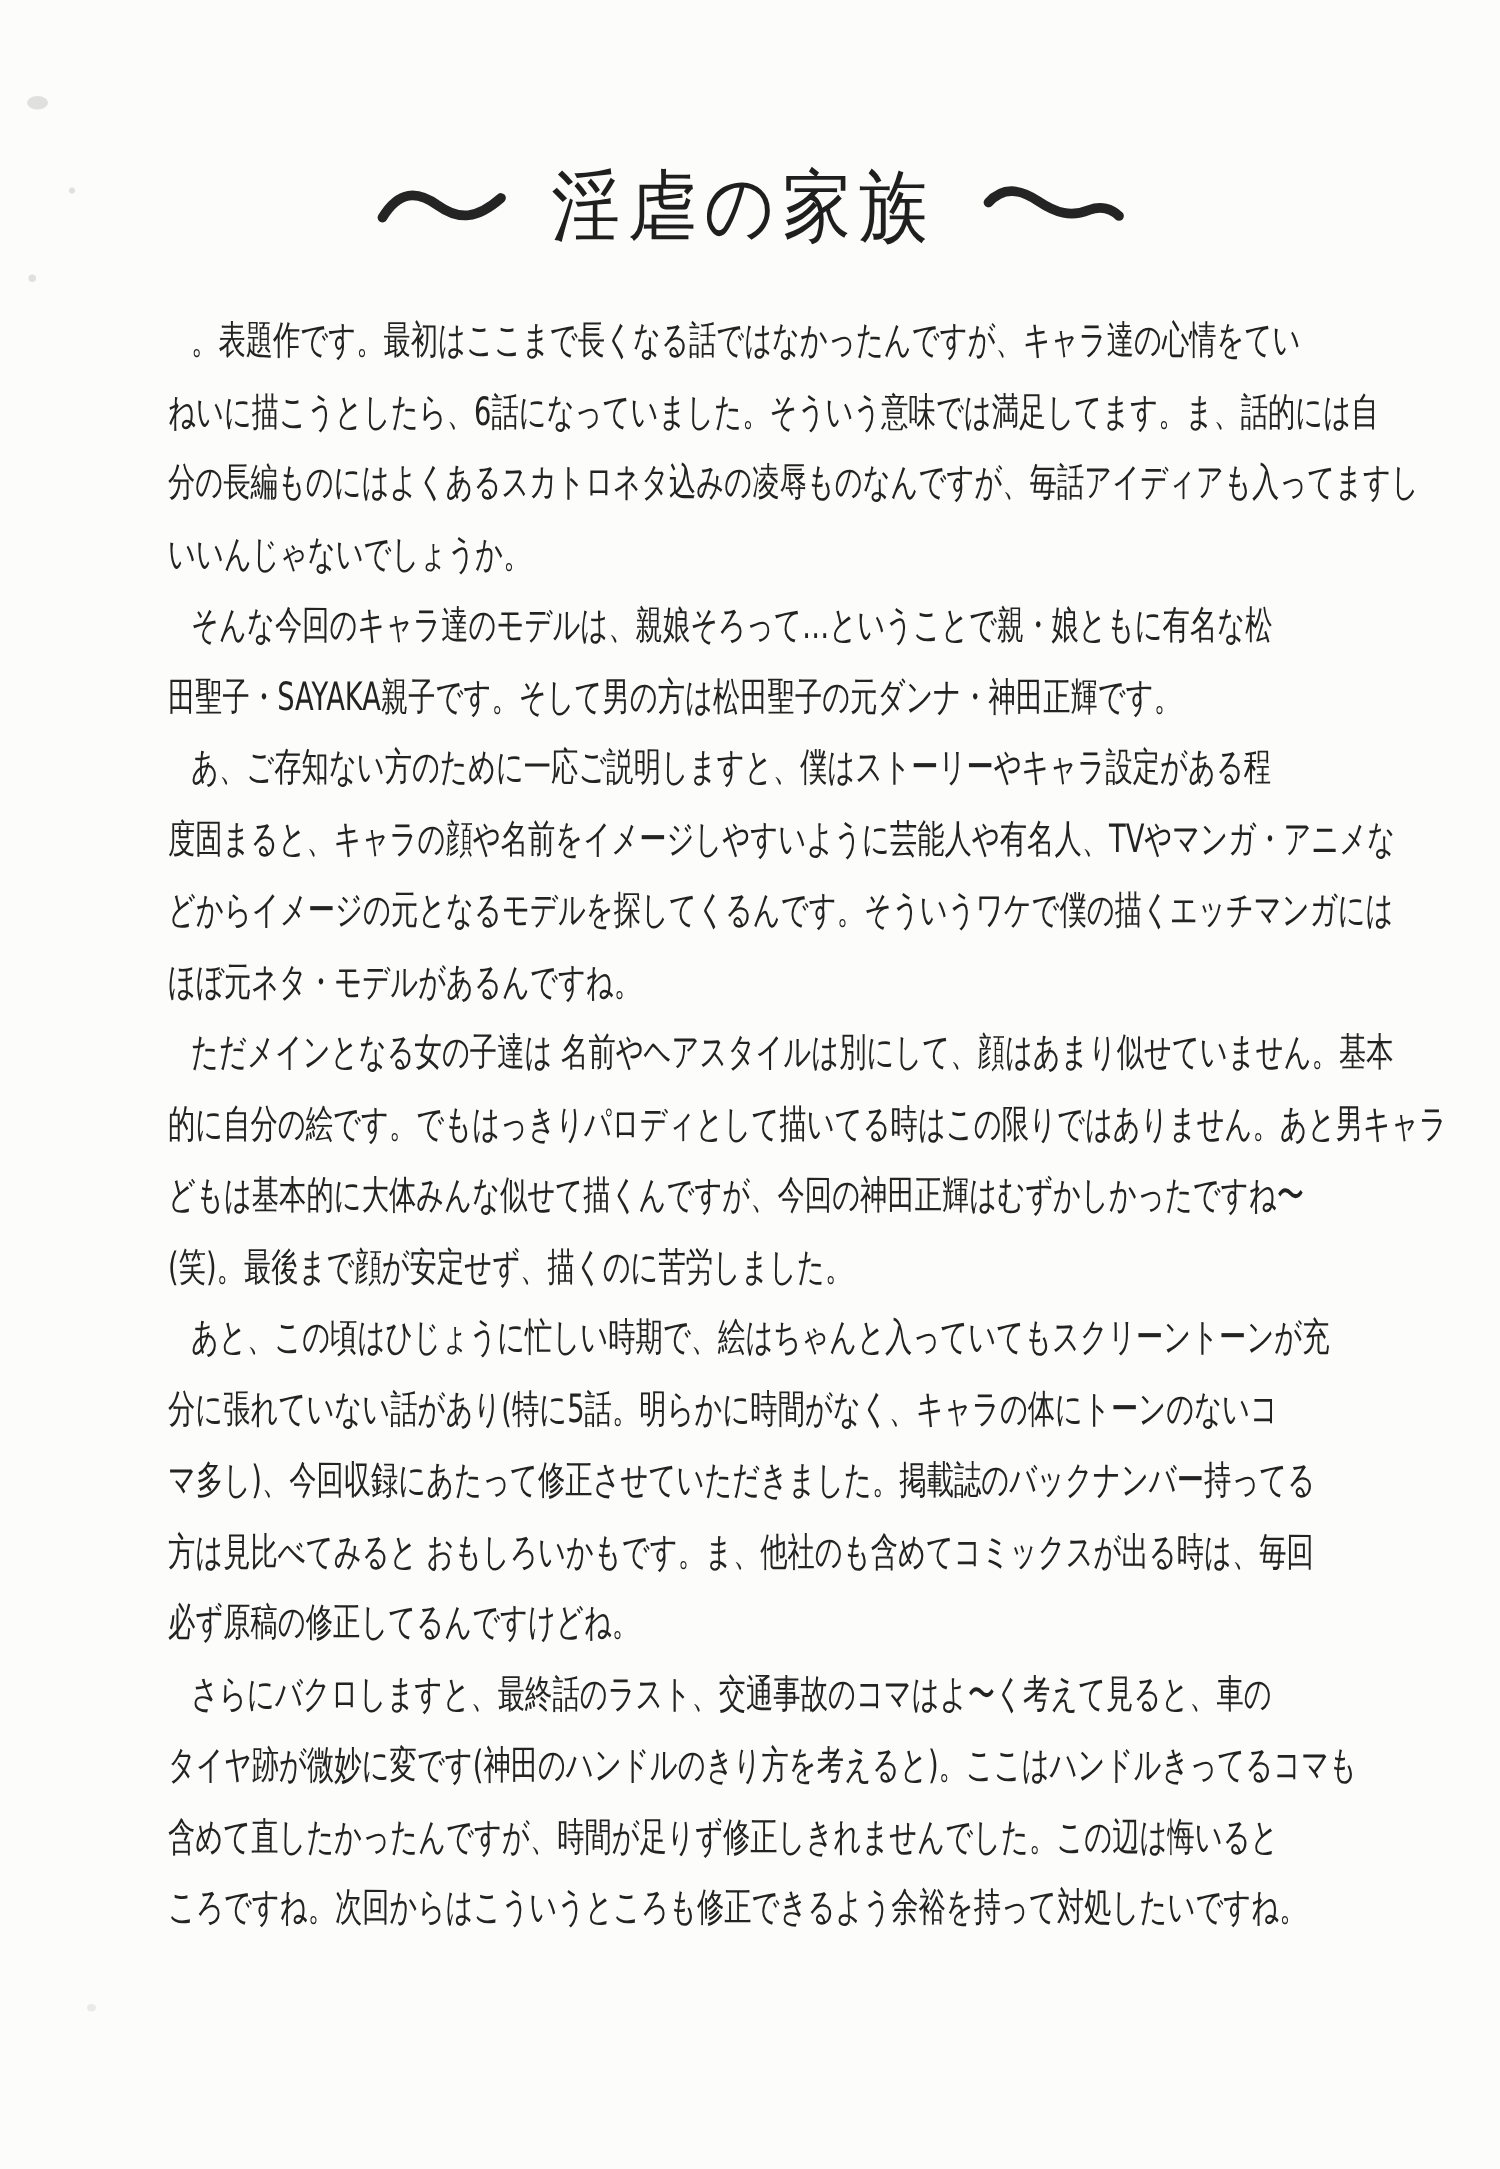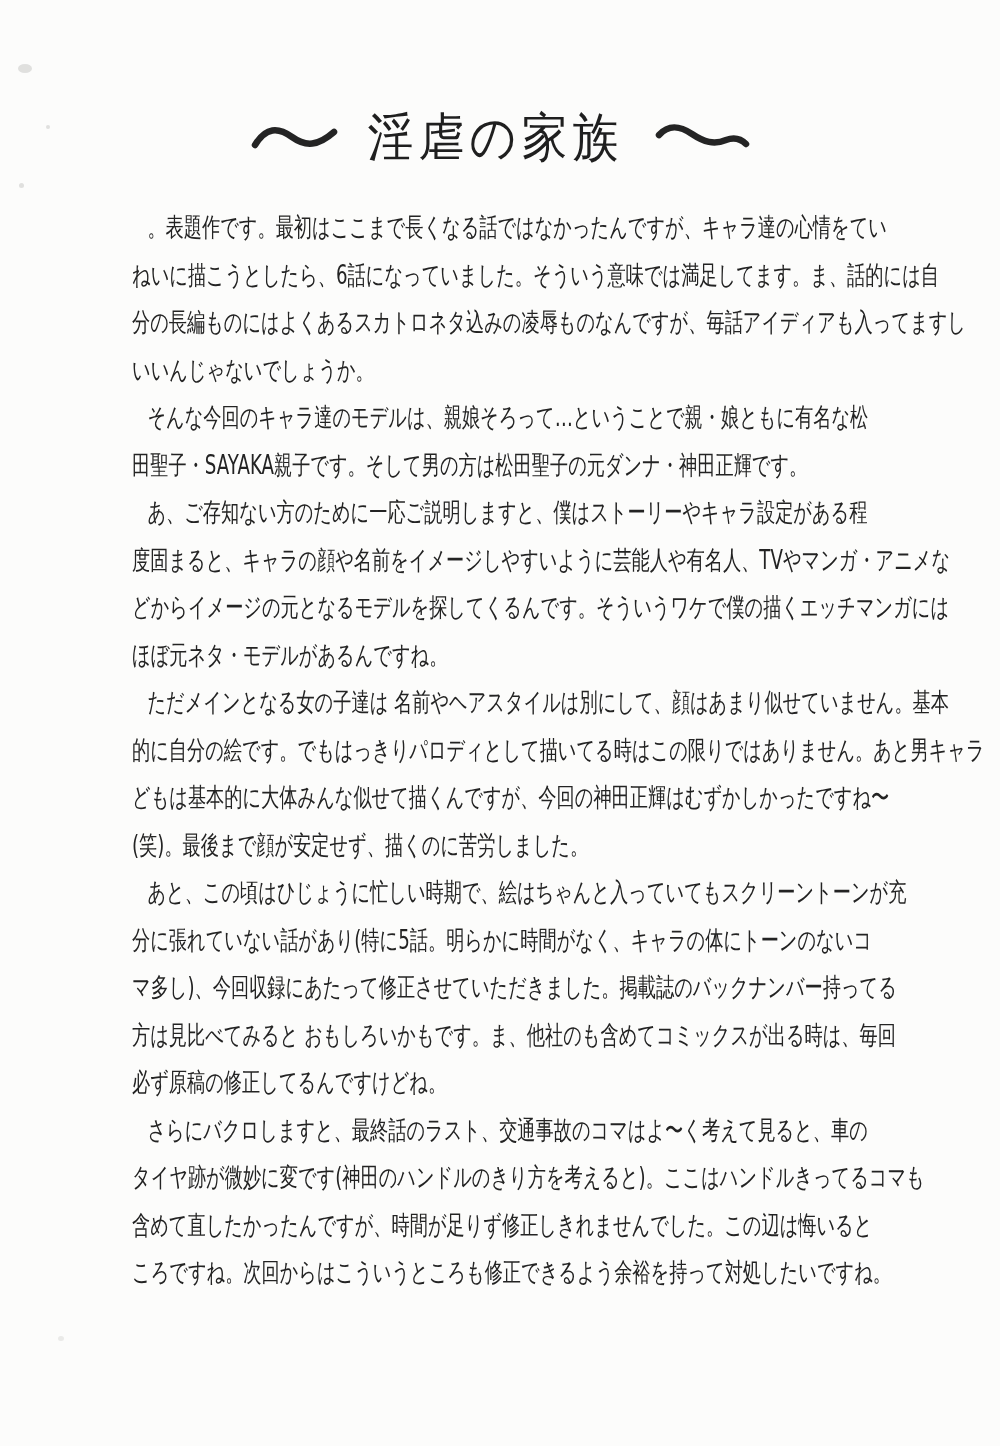--- a/index.html
+++ b/index.html
@@ -29,21 +29,21 @@
     font-weight:500;
     letter-spacing:6px;
     transform:scaleX(0.88);
     transform-origin:center;
     white-space:nowrap;
   }
   .wave{flex:0 0 auto;}
   .content{
     position:absolute;
     top:204px;
-    left:132px;
+    left:112px;
     width:800px;
   }
   .line{
     font-size:26px;
     line-height:47.5px;
     height:47.5px;
     white-space:nowrap;
     letter-spacing:0px;
     transform:scaleX(0.70);
     transform-origin:0 50%;

